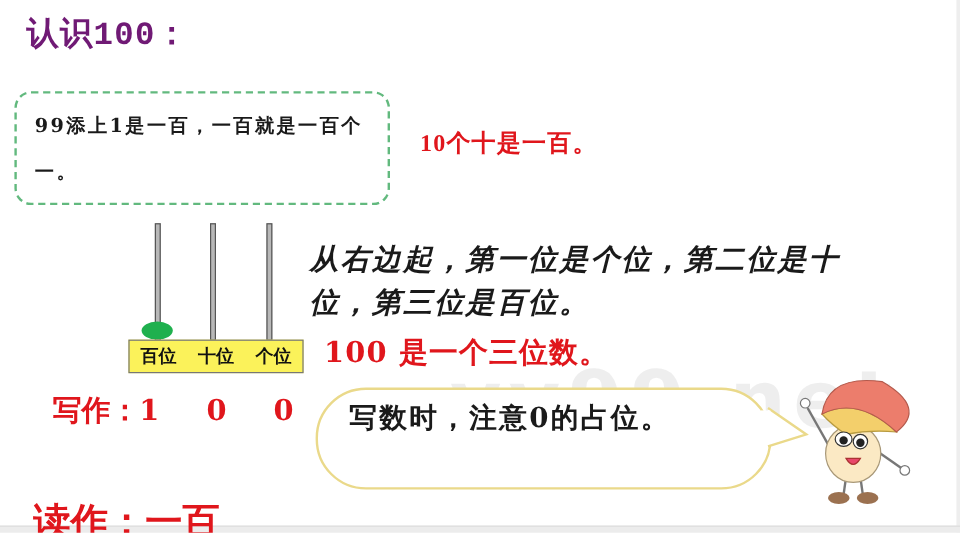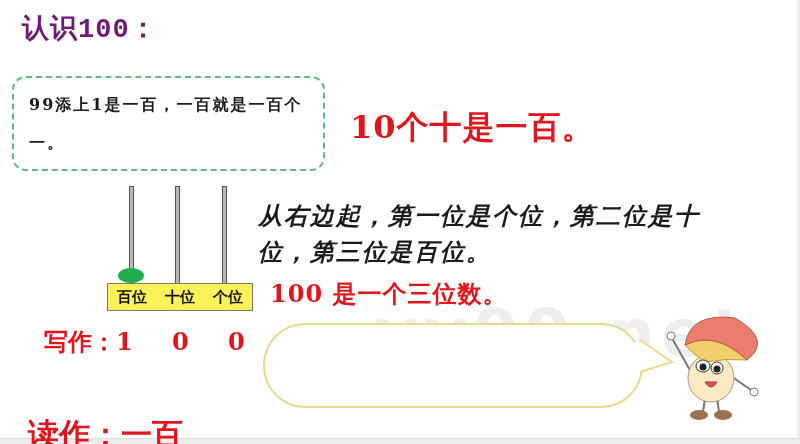--- a/index.html
+++ b/index.html
@@ -27,21 +27,21 @@
     border: 2px dashed #62b97e; border-radius: 14px; box-sizing: border-box;
   }
   .dashed-box .txt {
     position: absolute; left: 15px; top: 8px; width: 290px;
     font-size: 16px; font-weight: bold; color: #1a1a1a; line-height: 38px;
     letter-spacing: 2px;
   }
   .red-line {
     position: absolute; font-weight: bold; color: #e0161c;
   }
-  .red-top { left: 350px; top: 106px; font-size: 32px; letter-spacing: 1px; }
+  .red-top { left: 350px; top: 106px; font-size: 20px; letter-spacing: 1px; font-family: Liberation Serif, serif; }
   .abacus { position: absolute; left: 107px; top: 186px; width: 146px; height: 126px; }
   .rod {
     position: absolute; top: 0; width: 5px; height: 98px;
     background: #b8b8b8; border: 1px solid #555; box-sizing: border-box;
   }
   .bead {
     position: absolute; left: 11px; top: 82px; width: 26px; height: 15px;
     background: #1fb04e; border-radius: 50%;
   }
   .abacus-base {
@@ -114,20 +114,21 @@
 <div class="red-line write-row">
   <span>写作：</span><span class="digits"><span>1</span><span>0</span><span>0</span></span>
 </div>
 
 <div class="red-line read-row">
   <span>读作：</span><span>一百</span>
 </div>
 
 <div class="bubble">
   <div class="txt">
+    <div>写数时，注意0的占位。</div>
   </div>
 </div>
 <svg class="bubble-tail" width="40" height="50">
   <polyline points="6,10 38,32 6,42" fill="#ffffff" stroke="#ead98a" stroke-width="2"></polyline>
   <rect x="0" y="12" width="8" height="28" fill="#ffffff"></rect>
 </svg>
 
 <svg class="mascot" width="120" height="115" viewBox="0 0 120 115">
 
   <line x1="50" y1="88" x2="48" y2="102" stroke="#777" stroke-width="2"></line>

